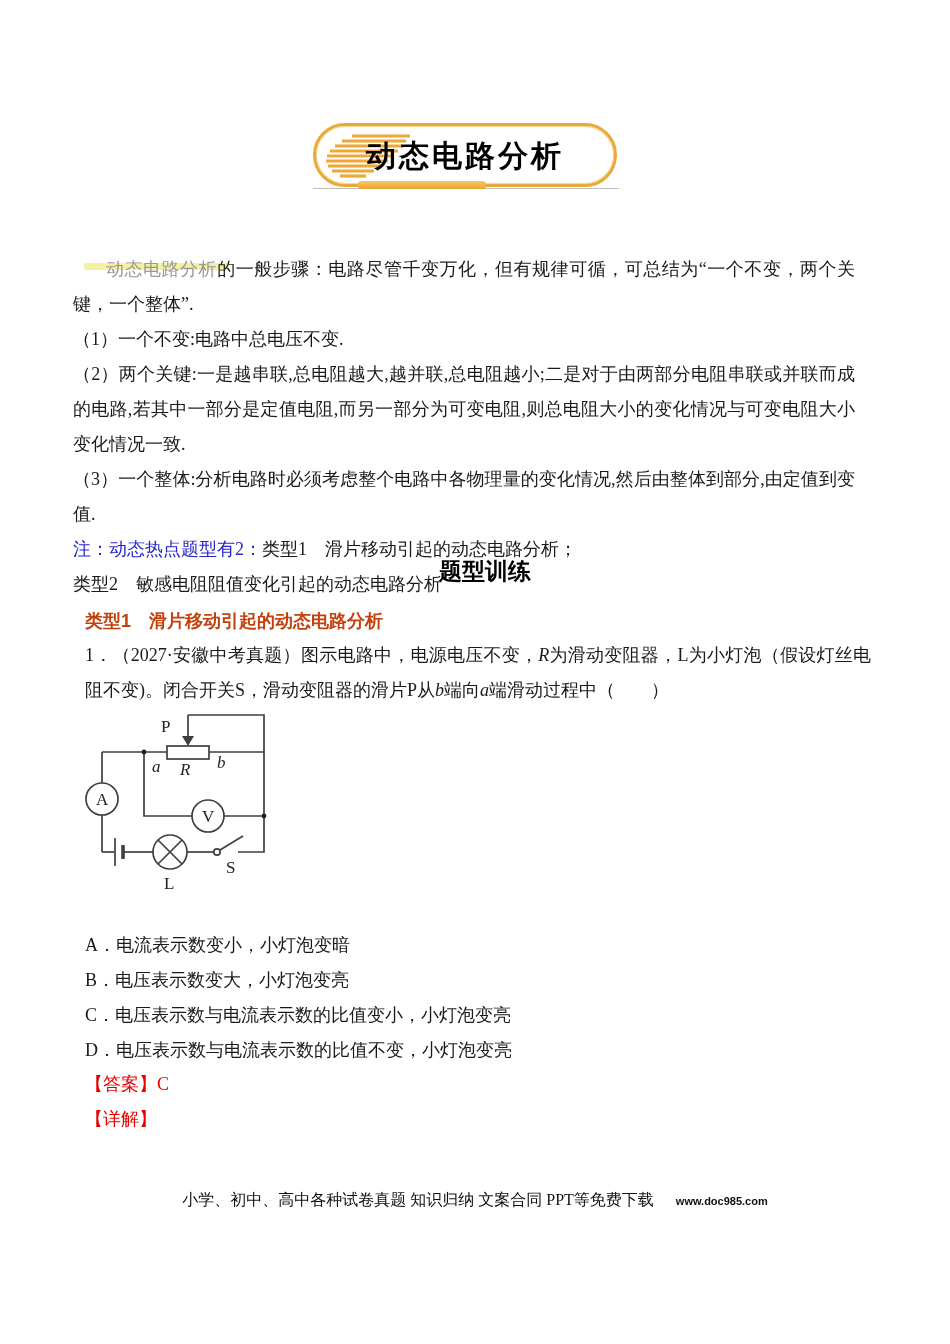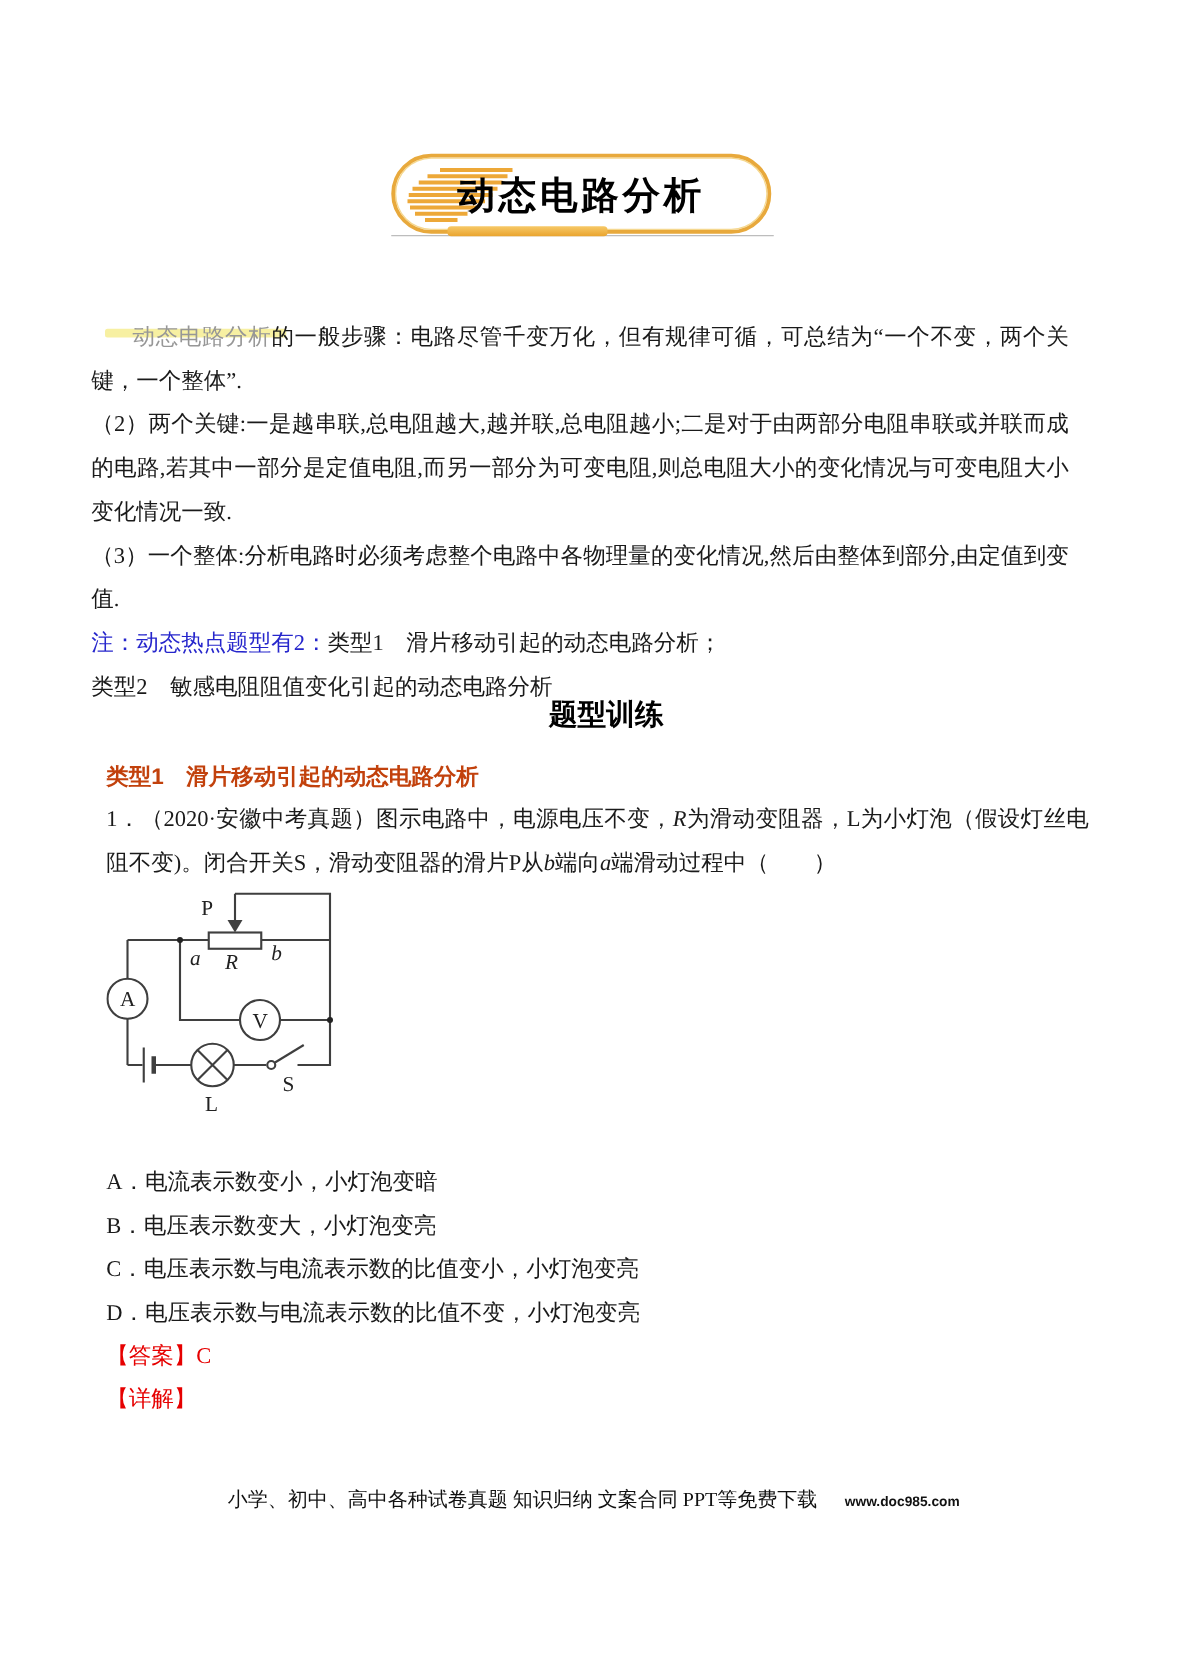--- a/index.html
+++ b/index.html
@@ -80,31 +80,32 @@
       </svg>
       <div class="banner-bar"></div>
       <div class="banner-title">动态电路分析</div>
     </div>
   </div>
 
   <div class="yellow-band"></div>
 
   <div class="body-text">
     <p class="p-indent"><span class="faded">动态电路分析</span><span>的一般步骤：电路尽管千变万化，但有规律可循，可总结为“一个不变，两个关键，一个整体”.</span></p>
+    <p>（1）一个不变:电路中总电压不变.</p>
     <p>（2）两个关键:一是越串联,总电阻越大,越并联,总电阻越小;二是对于由两部分电阻串联或并联而成的电路,若其中一部分是定值电阻,而另一部分为可变电阻,则总电阻大小的变化情况与可变电阻大小变化情况一致.</p>
     <p>（3）一个整体:分析电路时必须考虑整个电路中各物理量的变化情况,然后由整体到部分,由定值到变值.</p>
     <p><span class="note-blue">注：动态热点题型有2：</span><span>类型1　滑片移动引起的动态电路分析；</span></p>
     <p>类型2　敏感电阻阻值变化引起的动态电路分析</p>
   </div>
 
   <div class="train-heading">题型训练</div>
   <div class="type1-heading">类型1　滑片移动引起的动态电路分析</div>
 
   <div class="question">
-    <span>1．（2020·安徽中考真题）图示电路中，电源电压不变，</span><i>R</i><span>为滑动变阻器，L为小灯泡（假设灯丝电阻不</span><span>变)。闭合开关S，滑动变阻器的滑片P从</span><i>b</i><span>端向</span><i>a</i><span>端滑动过程中（　　）</span>
+    <span>1．（2027·安徽中考真题）图示电路中，电源电压不变，</span><i>R</i><span>为滑动变阻器，L为小灯泡（假设灯丝电阻不</span><span>变)。闭合开关S，滑动变阻器的滑片P从</span><i>b</i><span>端向</span><i>a</i><span>端滑动过程中（　　）</span>
   </div>
 
   <svg class="circuit" width="212" height="196" viewBox="0 0 212 196">
     <g stroke="#3f3f3f" stroke-width="1.7" fill="none">
 
       <path d="M103,3 H179 V104"></path>
       <path d="M103,3 V24"></path>
 
       <path d="M17,40 H82"></path>
       <path d="M17,40 V71"></path>

